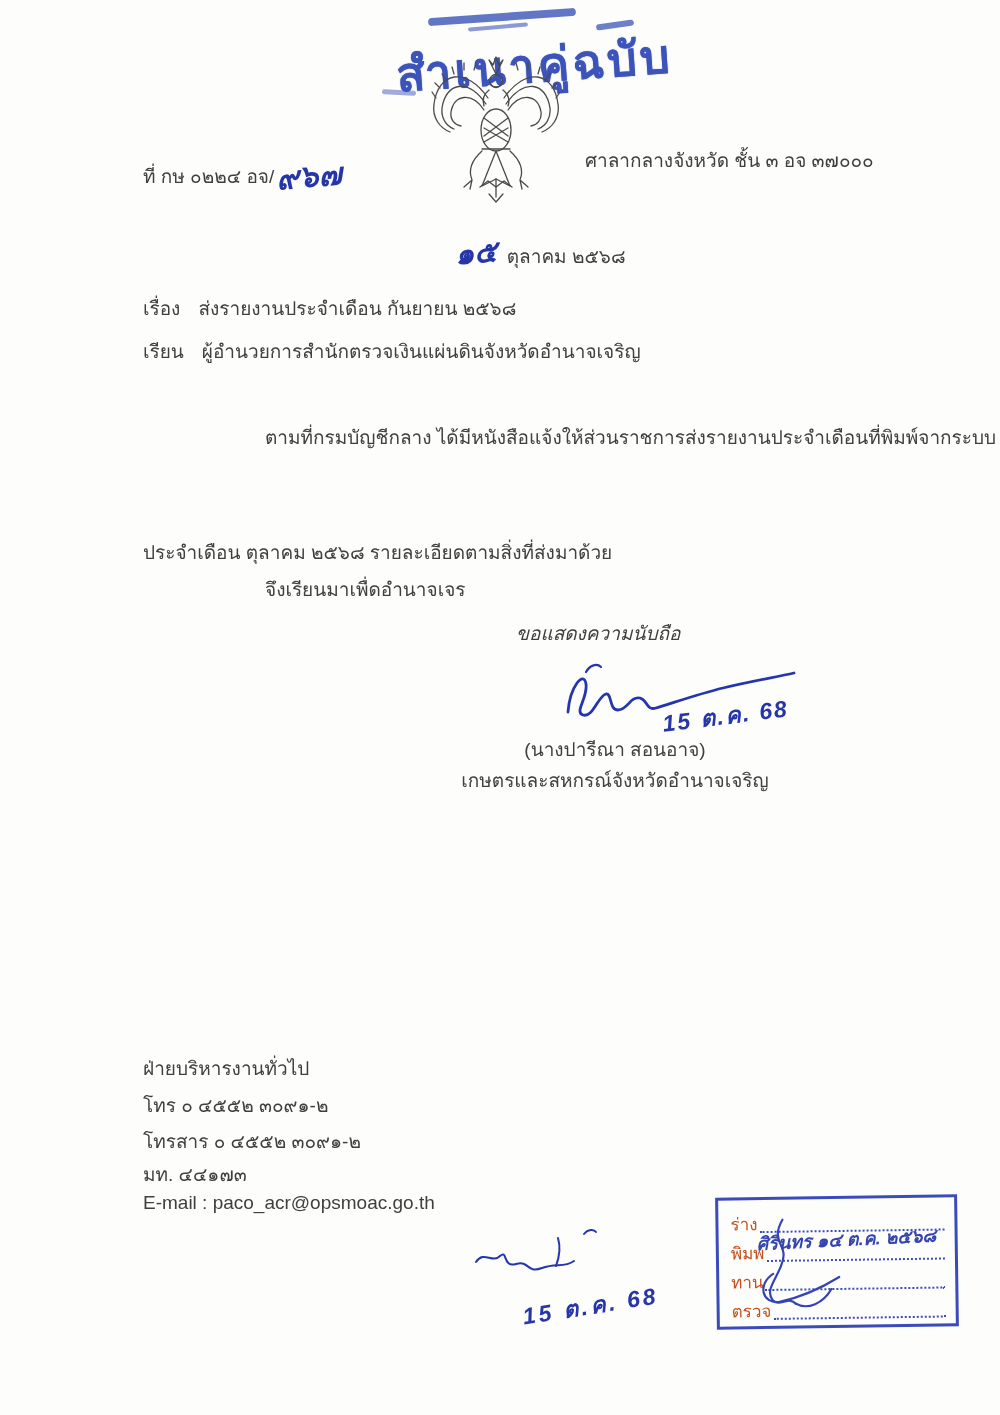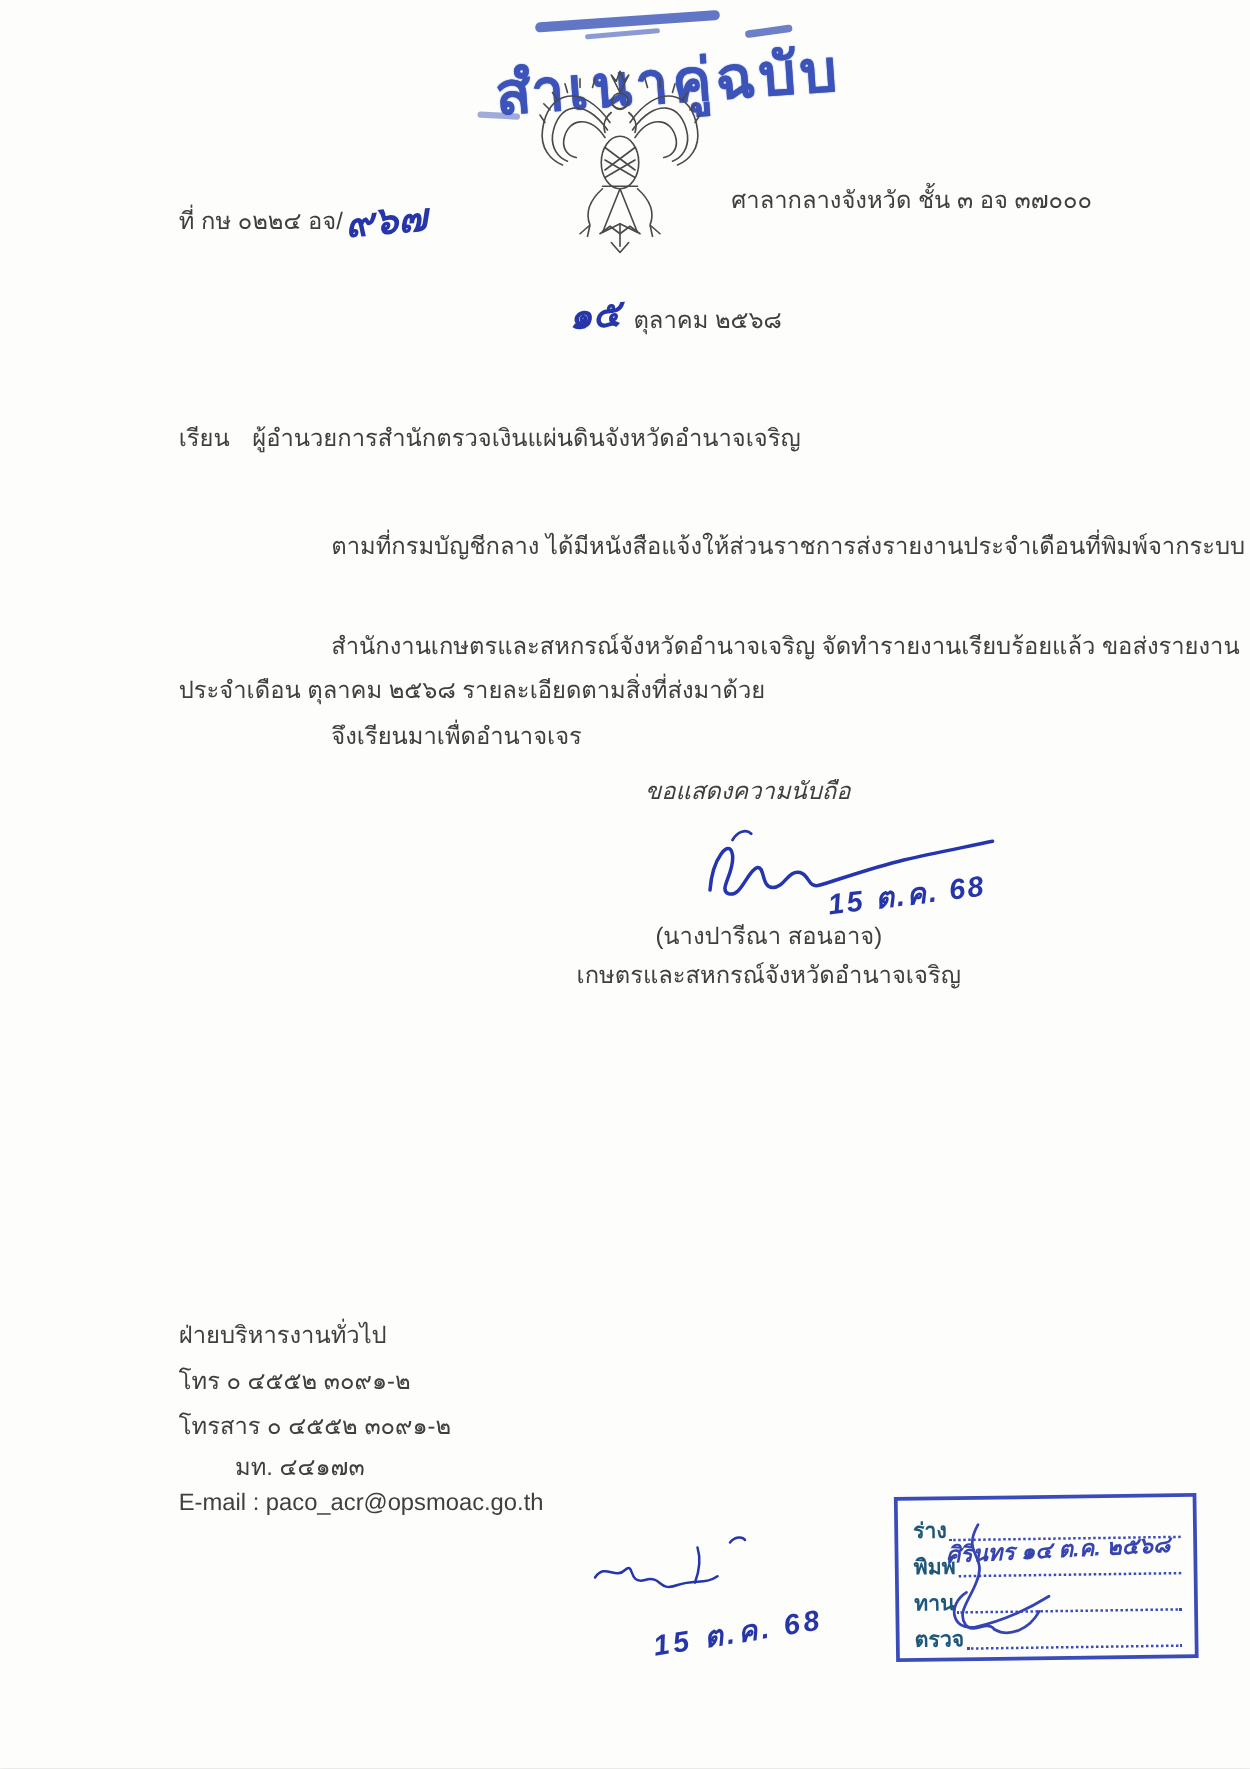--- a/index.html
+++ b/index.html
@@ -53,36 +53,36 @@
   .signoff{left:516px;top:621px;font-style:italic;}
   
   .sig-svg{left:548px;top:652px;}
   .sig-date{left:662px;top:698px;font-size:23px;transform:rotate(-7deg);letter-spacing:2px;}
   .signer-name{left:455px;top:737px;width:320px;text-align:center;}
   .signer-title{left:430px;top:768px;width:370px;text-align:center;}
   
   .f1{left:143px;top:1056px;}
   .f2{left:143px;top:1093px;text-align:right;}
   .f3{left:143px;top:1129px;}
-  .f4{left:143px;top:1162px;margin-left:45px;}
+  .f4{left:143px;top:1162px;}
   .f5{left:143px;top:1190px;}
   
   .note-svg{left:468px;top:1222px;}
   .note-date{left:522px;top:1288px;font-size:23px;transform:rotate(-9deg);letter-spacing:3px;}
   
   .approval-box{
     left:716px;top:1196px;width:242px;height:132px;
     border:3px solid #2b3db5;
     transform:rotate(-0.8deg);
     padding:8px 10px 6px 12px;
     box-sizing:border-box;
     opacity:.92;
   }
   .ap-row{display:flex;align-items:flex-end;height:29px;}
-  .ap-label{font-size:17px;color:#0c4a6e;font-weight:bold;white-space:nowrap;}
+  .ap-label{font-size:17px;color:#c2410c;font-weight:normal;white-space:nowrap;}
   .ap-dots{flex:1;border-bottom:2px dotted #2b3db5;margin:0 0 4px 2px;height:1px;}
   .ap-hw{position:absolute;left:38px;top:26px;font-size:18px;transform:rotate(-2deg);white-space:nowrap;font-weight:bold;}
   .box-sig{position:absolute;left:18px;top:14px;}
   svg.ink path{stroke:#2435ad;fill:none;stroke-linecap:round;stroke-linejoin:round;}
   svg.emblem path, svg.emblem ellipse, svg.emblem circle, svg.emblem line{
     stroke:#4a4a4a;fill:none;stroke-width:1.3;stroke-linecap:round;stroke-linejoin:round;
   }
 </style>
 </head>
 <body>
@@ -126,29 +126,31 @@
 
   <div class="abs txt office-block">
     <div>ศาลากลางจังหวัด ชั้น ๓ อจ ๓๗๐๐๐</div>
   </div>
 
   <div class="abs txt date-line">
     <span class="hw date-day">๑๕</span>
     <span>ตุลาคม ๒๕๖๘</span>
   </div>
 
+  <div class="abs txt subject-line">
+    <span class="lbl">เรื่อง</span><span class="gap"></span><span>ส่งรายงานประจำเดือน กันยายน ๒๕๖๘</span>
+  </div>
 
   <div class="abs txt to-line">
     <span class="lbl">เรียน</span><span class="gap"></span><span>ผู้อำนวยการสำนักตรวจเงินแผ่นดินจังหวัดอำนาจเจริญ</span>
   </div>
 
 
   <div class="abs txt p1l1">ตามที่กรมบัญชีกลาง ได้มีหนังสือแจ้งให้ส่วนราชการส่งรายงานประจำเดือนที่พิมพ์จากระบบ</div>
 
-  <div class="abs txt p2l1">สำนักงานเกษตรและสหกรณ์จังหวัดอำนาจเจริญ จัดทำรายงานเรียบร้อยแล้ว ขอส่งรายงาน</div>
   <div class="abs txt p2l2">ประจำเดือน ตุลาคม ๒๕๖๘ รายละเอียดตามสิ่งที่ส่งมาด้วย</div>
 
   <div class="abs txt closing">จึงเรียนมาเพื่ดอำนาจเจร</div>
 
   <div class="abs txt signoff">ขอแสดงความนับถือ</div>
 
   <svg class="abs ink sig-svg" width="260" height="90" viewBox="0 0 260 90">
     <path d="M20,60 C22,34 36,18 38,32 C40,46 26,60 35,63 C45,66 50,44 58,42 C64,41 61,58 70,58 C80,58 82,44 92,46 C100,48 98,59 108,56 C122,52 150,42 175,36 C200,30 228,25 246,21" stroke-width="2.8"></path>
     <path d="M38,20 C42,13 49,11 53,15" stroke-width="2.2"></path>
   </svg>

